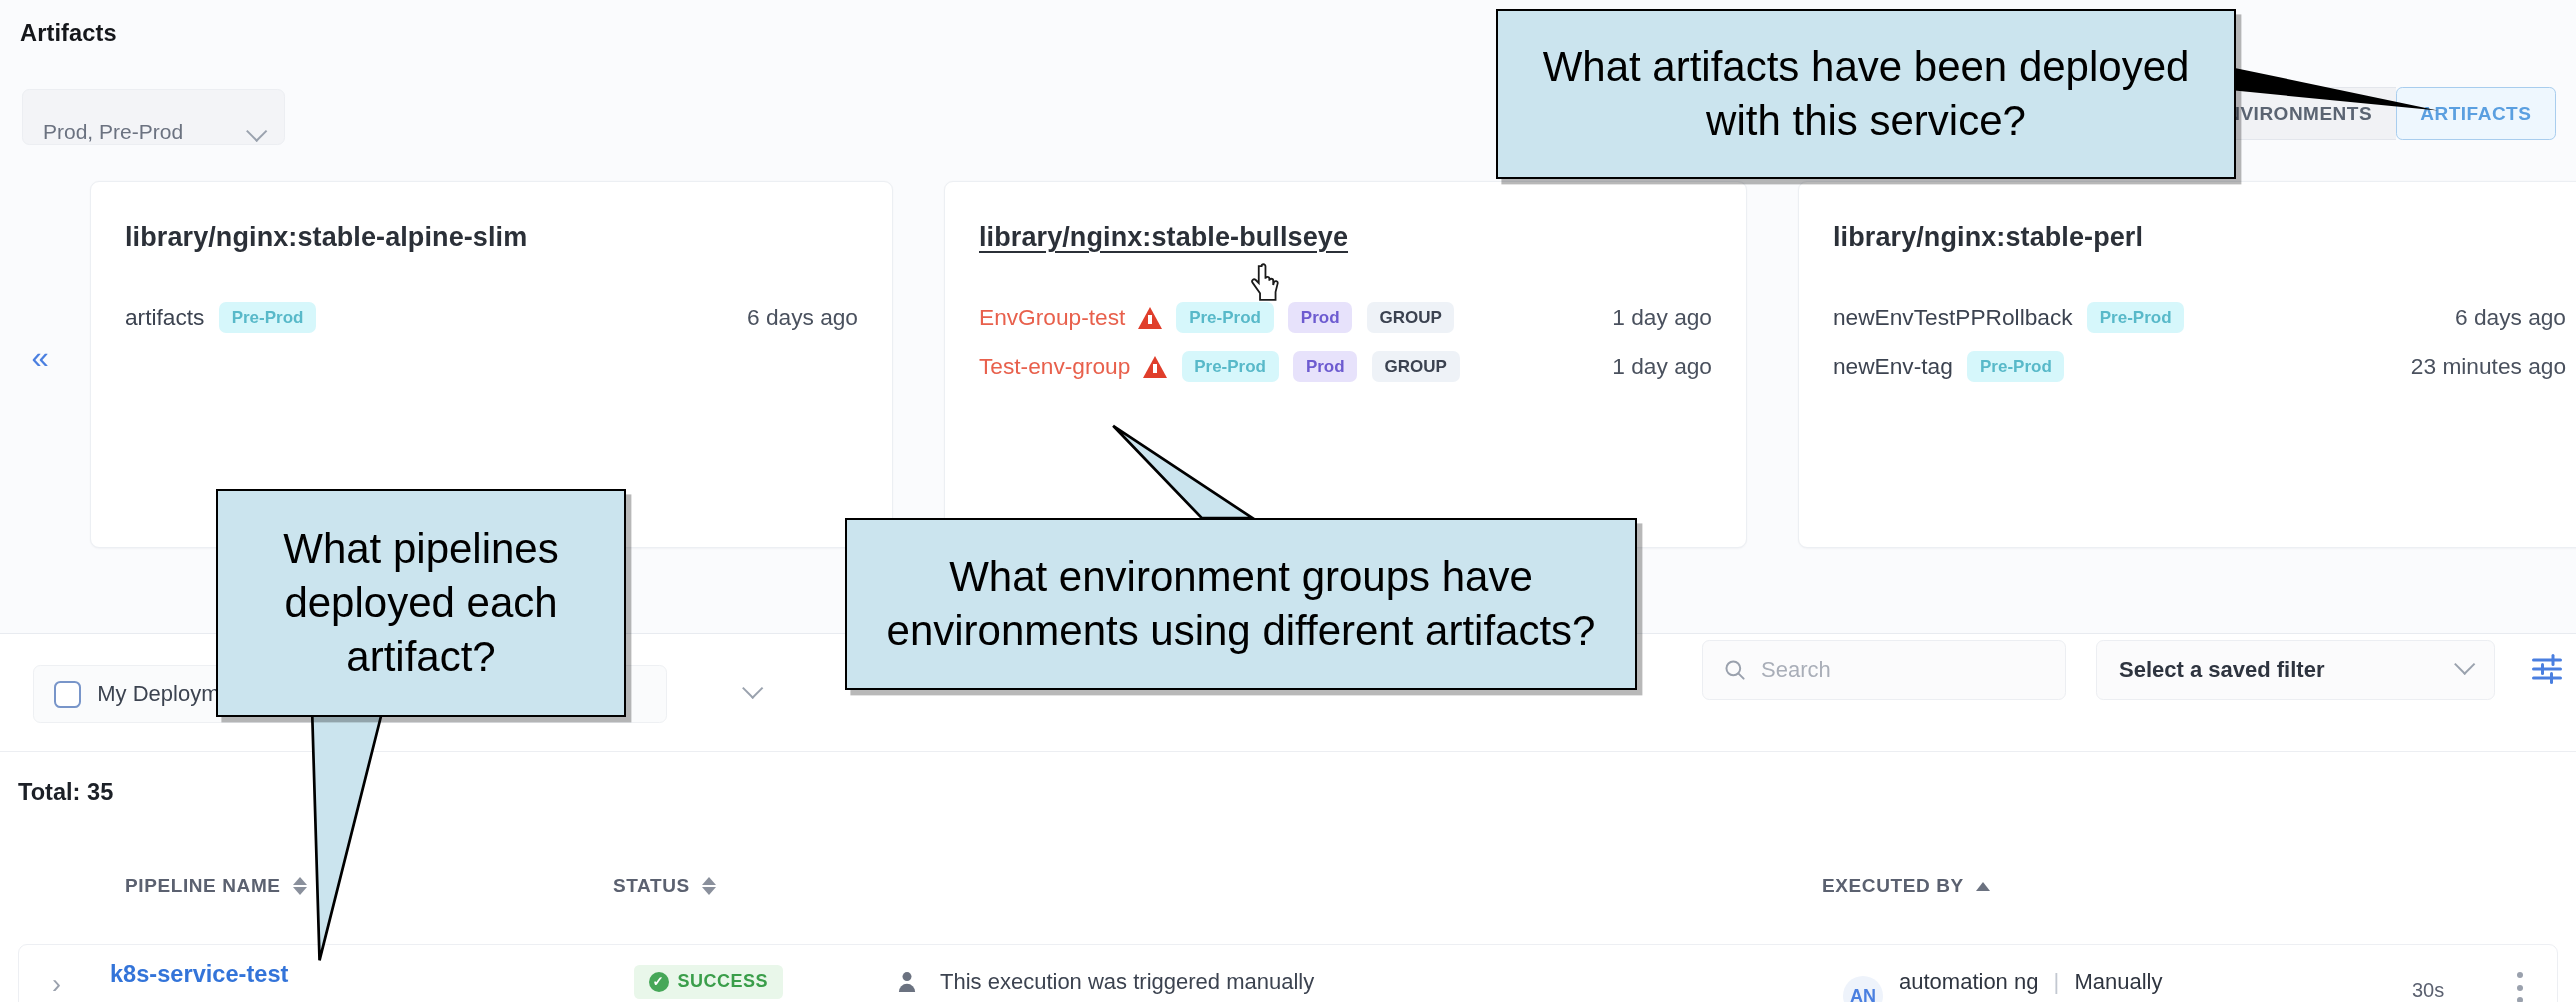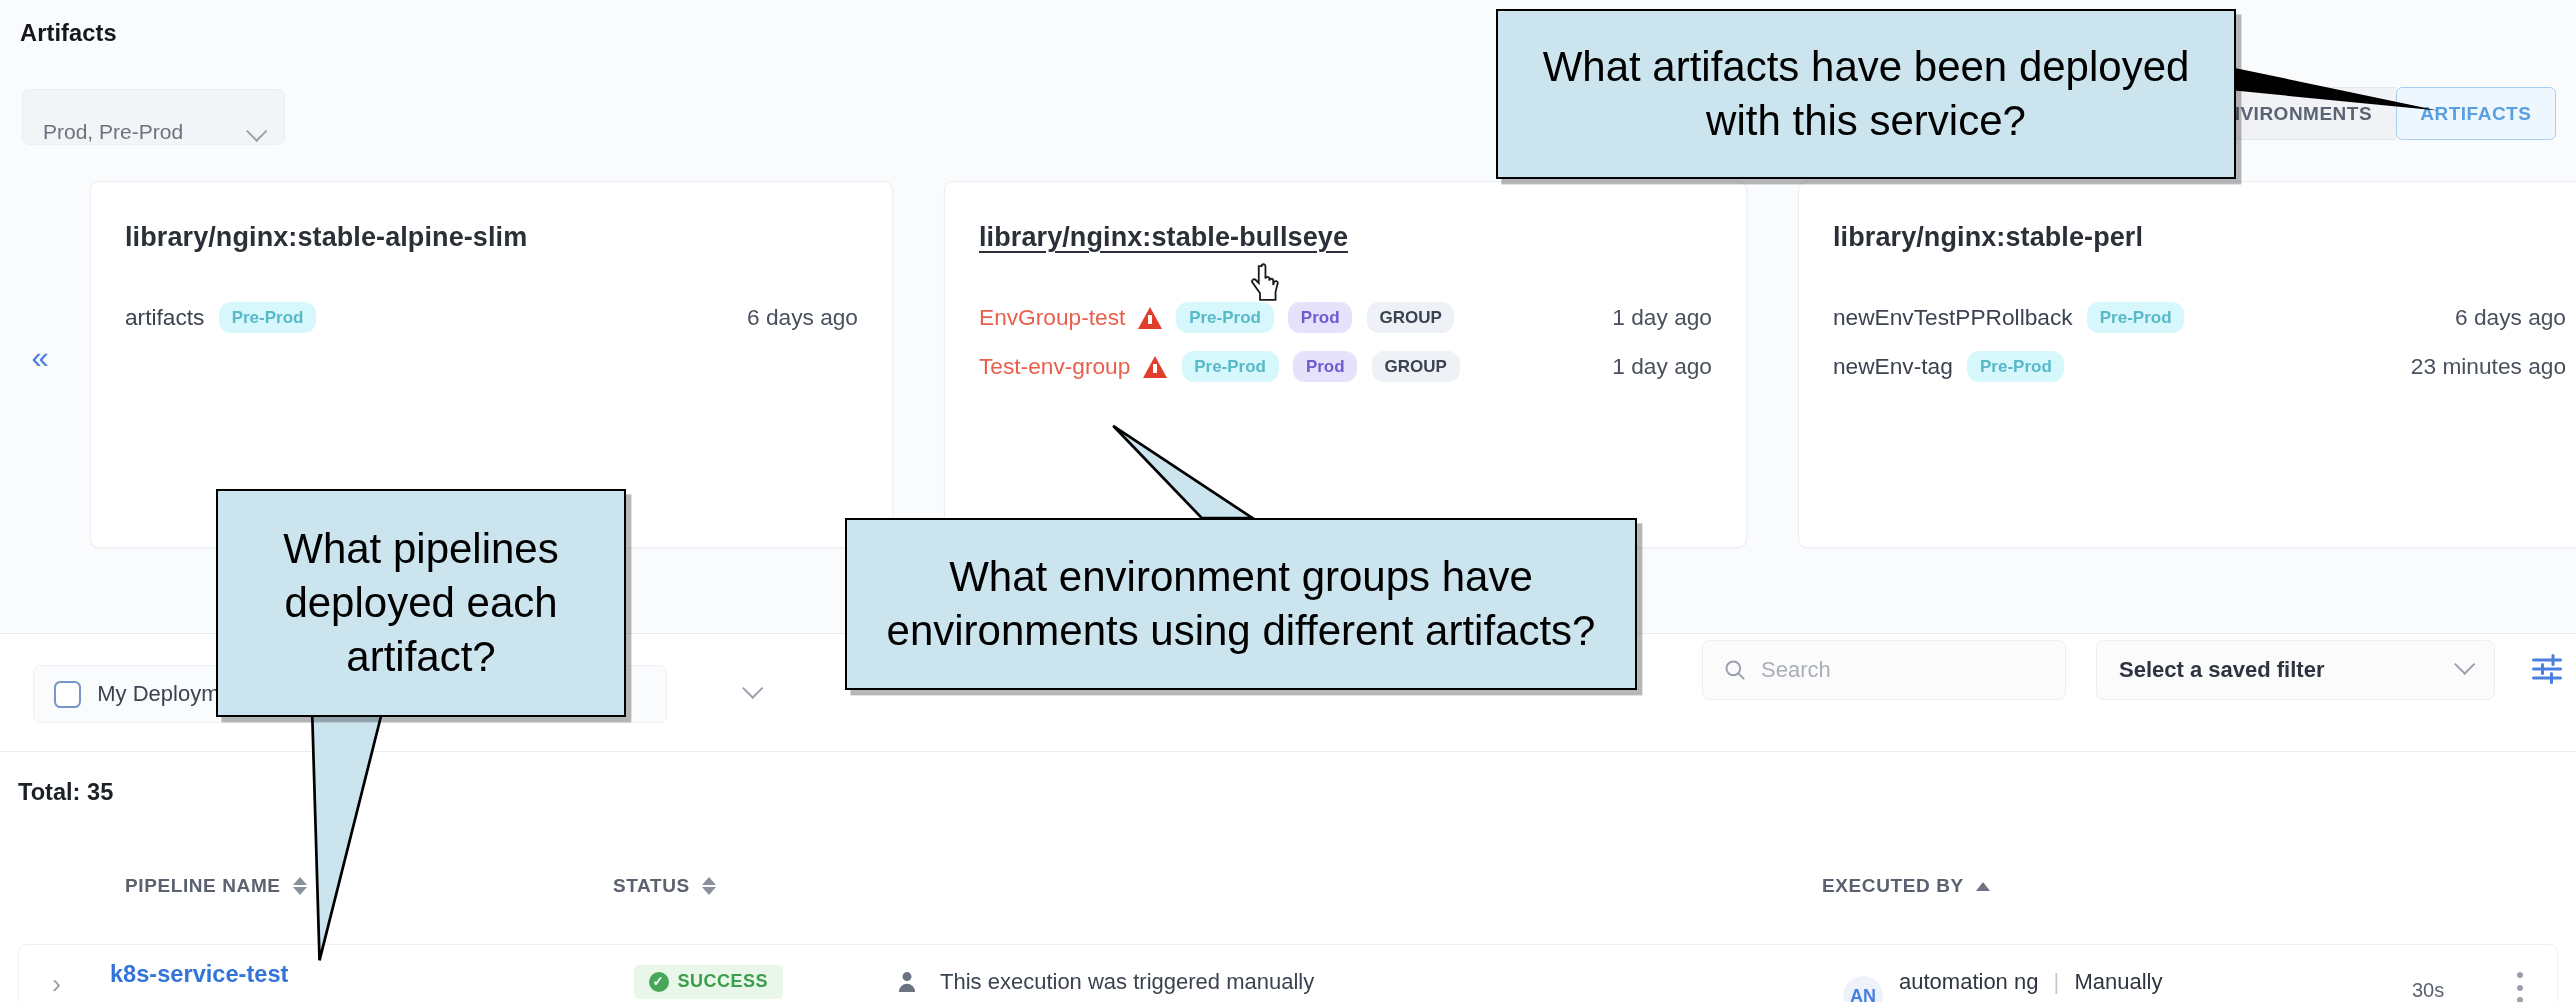--- a/index.html
+++ b/index.html
@@ -87,21 +87,21 @@
     display: inline-block; margin-left: 12.7px; width: 0; height: 0;
     border-left: 12.7px solid transparent; border-right: 12.7px solid transparent;
     border-bottom: 22px solid #e03e2b; position: relative;
   }
   .warn-icon::after {
     content: ""; position: absolute; left: -1.8px; top: 8.2px;
     width: 3.6px; height: 9px; background: #ffffff;
   }
   .tag {
     display: inline-flex; align-items: center; justify-content: center;
-    height: 31px; padding: 0 12.7px; border-radius: 12px;
+    height: 31px; padding: 0 12.7px; border-radius: 7px;
     font-size: 17px; font-weight: 700; margin-left: 14.5px; white-space: nowrap;
   }
   .tag.preprod { background: #d6f7fb; color: #58b9c9; }
   .tag.prod    { background: #e7e2fb; color: #6d5bd0; }
   .tag.group   { background: #eef2f7; color: #3b4250; font-weight: 700; }
   .env-time { margin-left: auto; color: #4a515e; font-size: 22.7px; white-space: nowrap; }
 
   
   .cursor-hand {
     position: absolute; left: 1251px; top: 263px; width: 31px; height: 40px; z-index: 40;

